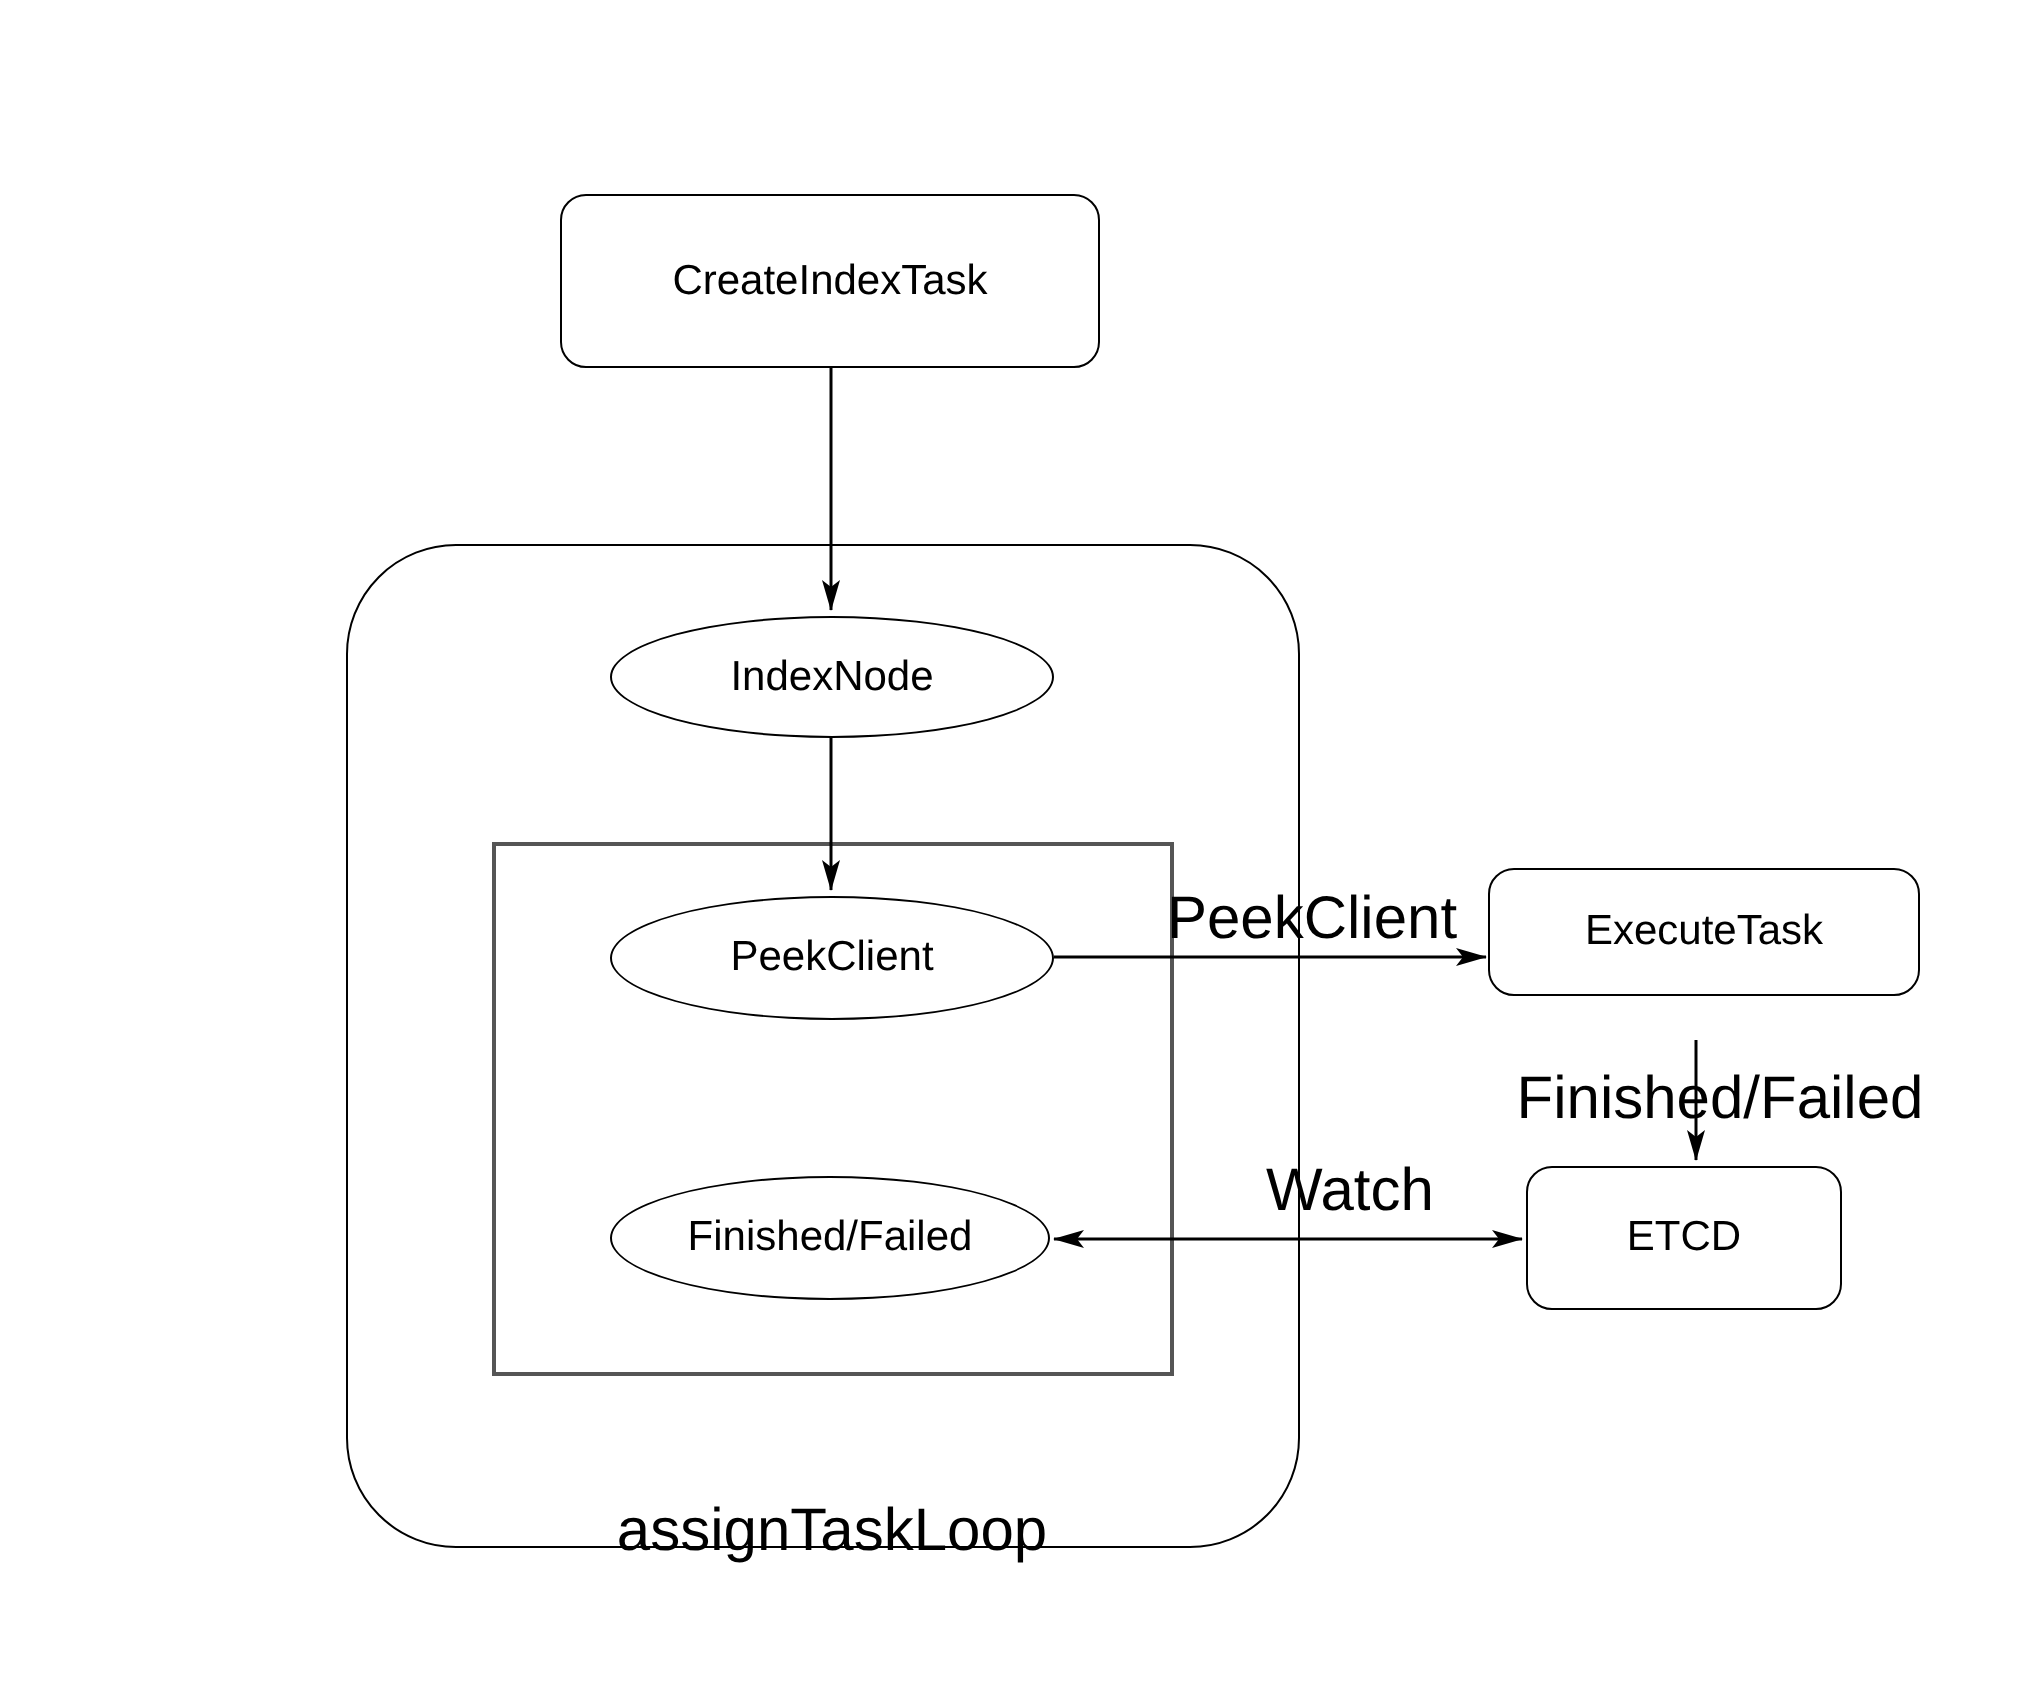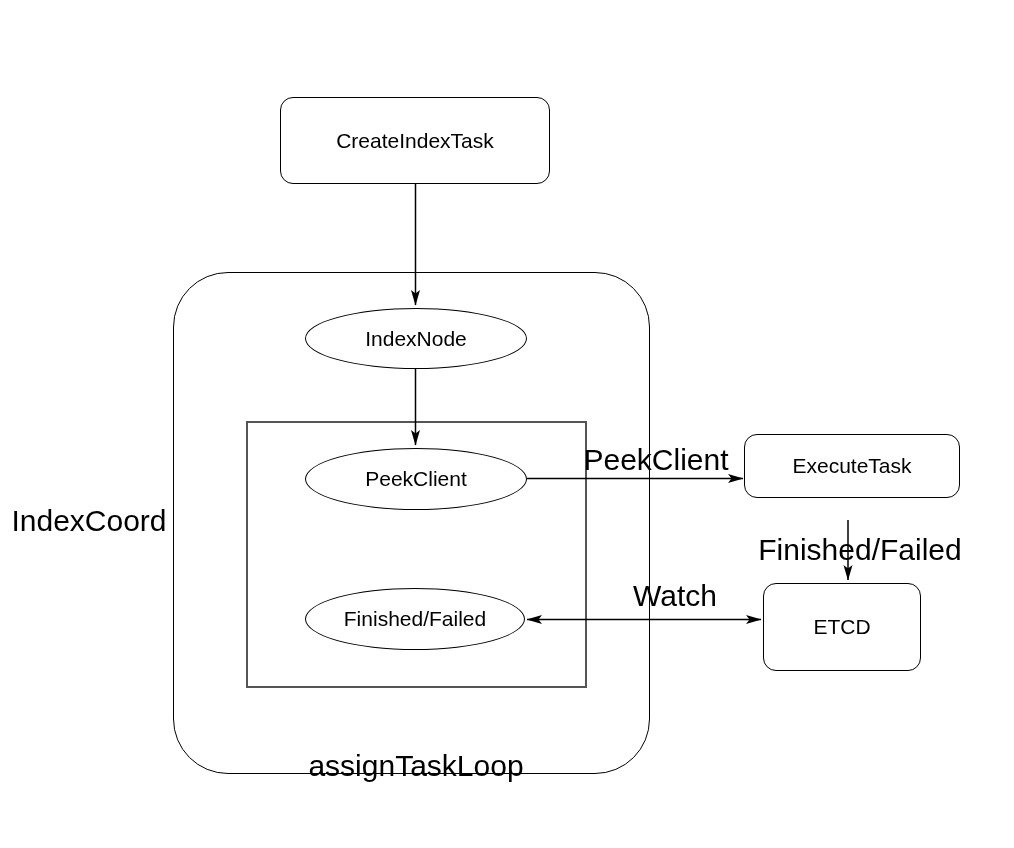--- a/index.html
+++ b/index.html
@@ -50,21 +50,21 @@
   }
   .node.ellipse {
     border: 1.5px solid #000000;
     border-radius: 50%;
   }
   #n-create   { left: 280px; top:  97px; width: 270px; height: 87px; }
   #n-unissued { left: 305px; top: 308px; width: 222px; height: 61px; }
   #n-inprog   { left: 305px; top: 448px; width: 222px; height: 62px; }
   #n-finfail  { left: 305px; top: 588px; width: 220px; height: 62px; }
   #n-exec     { left: 744px; top: 434px; width: 216px; height: 64px; }
-  #n-etcd     { left: 763px; top: 583px; width: 158px; height: 88px; }
+  #n-etcd     { left: 763px; top: 583px; width: 158px; height: 72px; }
   
   .lbl {
     position: absolute;
     transform: translate(-50%, -50%);
     font-size: 30px;
     line-height: 34px;
     white-space: nowrap;
     background: transparent;
   }
   #l-rootcoord { left: 416px; top:  65px; }
@@ -120,19 +120,18 @@
         <path d="M0,0.5 L15.5,5 L0,9.5 L3.5,5 Z" fill="#000000"></path>
       </marker>
     </defs>
     <line x1="415.5" y1="184" x2="415.5" y2="305" marker-end="url(#ah)"></line>
     <line x1="415.5" y1="369" x2="415.5" y2="445" marker-end="url(#ah)"></line>
     <line x1="527" y1="478.5" x2="743" y2="478.5" marker-end="url(#ah)"></line>
     <line x1="848" y1="520" x2="848" y2="580" marker-end="url(#ah)"></line>
     <line x1="527" y1="619.5" x2="761" y2="619.5" marker-start="url(#ah)" marker-end="url(#ah)"></line>
   </svg>
 
-  <div class="lbl" id="l-indexcoord">IndexCoord</div>
   <div class="lbl" id="l-assign">assignTaskLoop</div>
   <div class="lbl" id="l-peek">PeekClient</div>
   <div class="lbl" id="l-finfail">Finished/Failed</div>
   <div class="lbl" id="l-watch">Watch</div>
 
 </div>
 
 </body></html>

